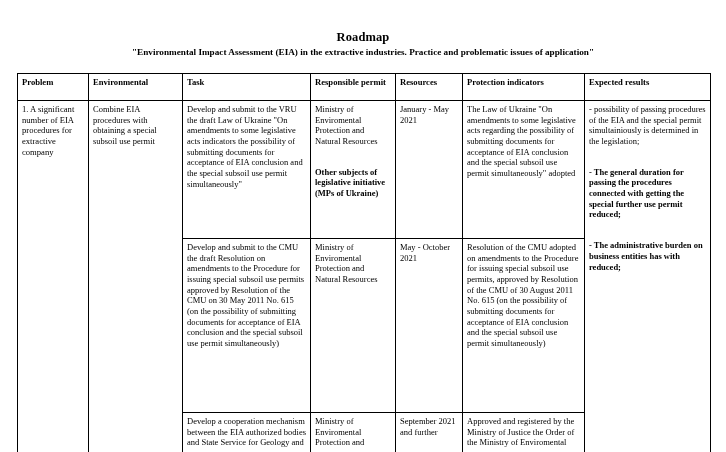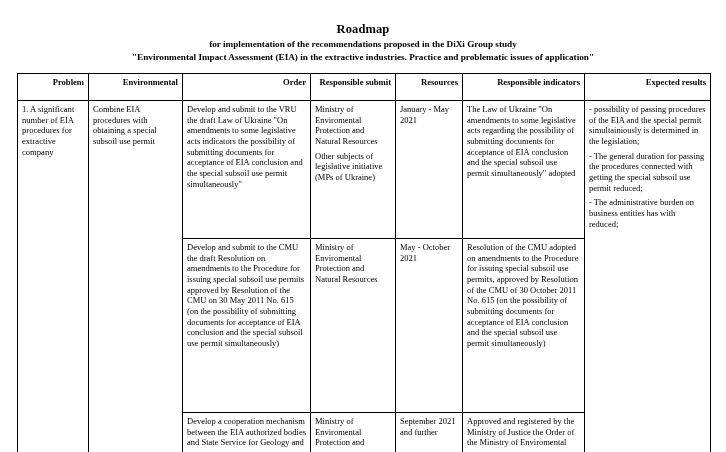--- a/index.html
+++ b/index.html
@@ -16,21 +16,21 @@
   }
   .page {
     position: relative;
     width: 726px;
     height: 452px;
     box-sizing: border-box;
     padding: 0;
     background: #ffffff;
   }
   .heading-block {
-    padding-top: 22px;
+    padding-top: 30px;
     text-align: center;
   }
   .doc-title {
     font-size: 12.5px;
     font-weight: bold;
     line-height: 1.18;
     letter-spacing: 0.1px;
   }
   .doc-subtitle-1 {
     font-size: 9.2px;
@@ -58,38 +58,39 @@
     font-size: 8.5px;
   }
   table.roadmap td, table.roadmap th {
     border: 1px solid #000000;
     vertical-align: top;
     padding: 3px 4px 3px 4px;
     line-height: 1.26;
     font-weight: normal;
   }
   table.roadmap thead th {
-    text-align: right;
+    text-align: left;
     font-weight: bold;
     font-size: 8.6px;
     padding-top: 3px;
     padding-bottom: 12px;
     vertical-align: top;
   }
   td.problem-cell {
     font-weight: bold;
     font-size: 8.6px;
     line-height: 1.35;
   }
   .cell-para {
     margin: 0;
     white-space: pre-line;
   }
   .cell-para + .cell-para {
-    margin-top: 4px;
+    margin-top: 20px;
+    font-weight: bold;
   }
   
   col.c-problem   { width: 71px; }
   col.c-rec       { width: 94px; }
   col.c-task      { width: 128px; }
   col.c-resp      { width: 85px; }
   col.c-dead      { width: 67px; }
   col.c-perf      { width: 122px; }
   col.c-exp       { width: 126px; }
 
@@ -97,70 +98,69 @@
   .row-2 td { height: 167px; }
   .row-3 td { height: 56px; }
 </style>
 </head>
 <body>
 
 <div class="page">
 
   <div class="heading-block">
     <div class="doc-title">Roadmap</div>
-    <div class="doc-subtitle-1">for implementation of the recommendations proposed in the DiXi Group study</div>
     <div class="doc-subtitle-2">"Environmental Impact Assessment (EIA) in the extractive industries. Practice and problematic issues of application"</div>
   </div>
 
   <div class="table-wrap">
     <table class="roadmap">
       <colgroup>
         <col class="c-problem">
         <col class="c-rec">
         <col class="c-task">
         <col class="c-resp">
         <col class="c-dead">
         <col class="c-perf">
         <col class="c-exp">
       </colgroup>
       <thead>
         <tr>
           <th>Problem</th>
           <th>Environmental</th>
-          <th>Order</th>
-          <th>Responsible submit</th>
+          <th>Task</th>
+          <th>Responsible permit</th>
           <th>Resources</th>
-          <th>Responsible indicators</th>
+          <th>Protection indicators</th>
           <th>Expected results</th>
         </tr>
       </thead>
       <tbody>
 
         <tr class="row-1">
           <td class="problem-cell" rowspan="3">1. A significant number of EIA procedures for extractive company</td>
           <td rowspan="3">Combine EIA procedures with obtaining a special subsoil use permit</td>
           <td>Develop and submit to the VRU the draft Law of Ukraine "On amendments to some legislative acts indicators the possibility of submitting documents for acceptance of EIA conclusion and the special subsoil use permit simultaneously"</td>
           <td>
             <p class="cell-para">Ministry of Enviromental Protection and Natural Resources</p>
             <p class="cell-para">Other subjects of legislative initiative (MPs of Ukraine)</p>
           </td>
           <td>January - May 2021</td>
           <td>The Law of Ukraine "On amendments to some legislative acts regarding the possibility of submitting documents for acceptance of EIA conclusion and the special subsoil use permit simultaneously" adopted</td>
           <td rowspan="3">
             <p class="cell-para">-   possibility of passing procedures of the EIA and the special permit simultainiously is determined in the legislation;</p>
-            <p class="cell-para">-   The general duration for passing the procedures connected with getting the special subsoil use permit reduced;</p>
+            <p class="cell-para">-   The general duration for passing the procedures connected with getting the special further use permit reduced;</p>
             <p class="cell-para">-   The administrative burden on business entities has with reduced;</p>
           </td>
         </tr>
 
         <tr class="row-2">
           <td>Develop and submit to the CMU the draft Resolution on amendments to the Procedure for issuing special subsoil use permits approved by Resolution of the CMU on 30 May 2011 No. 615 (on the possibility of submitting documents for acceptance of EIA conclusion and the special subsoil use permit simultaneously)</td>
           <td>Ministry of Enviromental Protection and Natural Resources</td>
           <td>May - October 2021</td>
-          <td>Resolution of the CMU adopted on amendments to the Procedure for issuing special subsoil use permits, approved by Resolution of the CMU of 30 October 2011 No. 615 (on the possibility of submitting documents for acceptance of EIA conclusion and the special subsoil use permit simultaneously)</td>
+          <td>Resolution of the CMU adopted on amendments to the Procedure for issuing special subsoil use permits, approved by Resolution of the CMU of 30 August 2011 No. 615 (on the possibility of submitting documents for acceptance of EIA conclusion and the special subsoil use permit simultaneously)</td>
         </tr>
 
         <tr class="row-3">
           <td>Develop a cooperation mechanism between the EIA authorized bodies and State Service for Geology and</td>
           <td>Ministry of Enviromental Protection and</td>
           <td>September 2021 and further</td>
           <td>Approved and registered by the Ministry of Justice the Order of the Ministry of Enviromental</td>
         </tr>
 
       </tbody>

